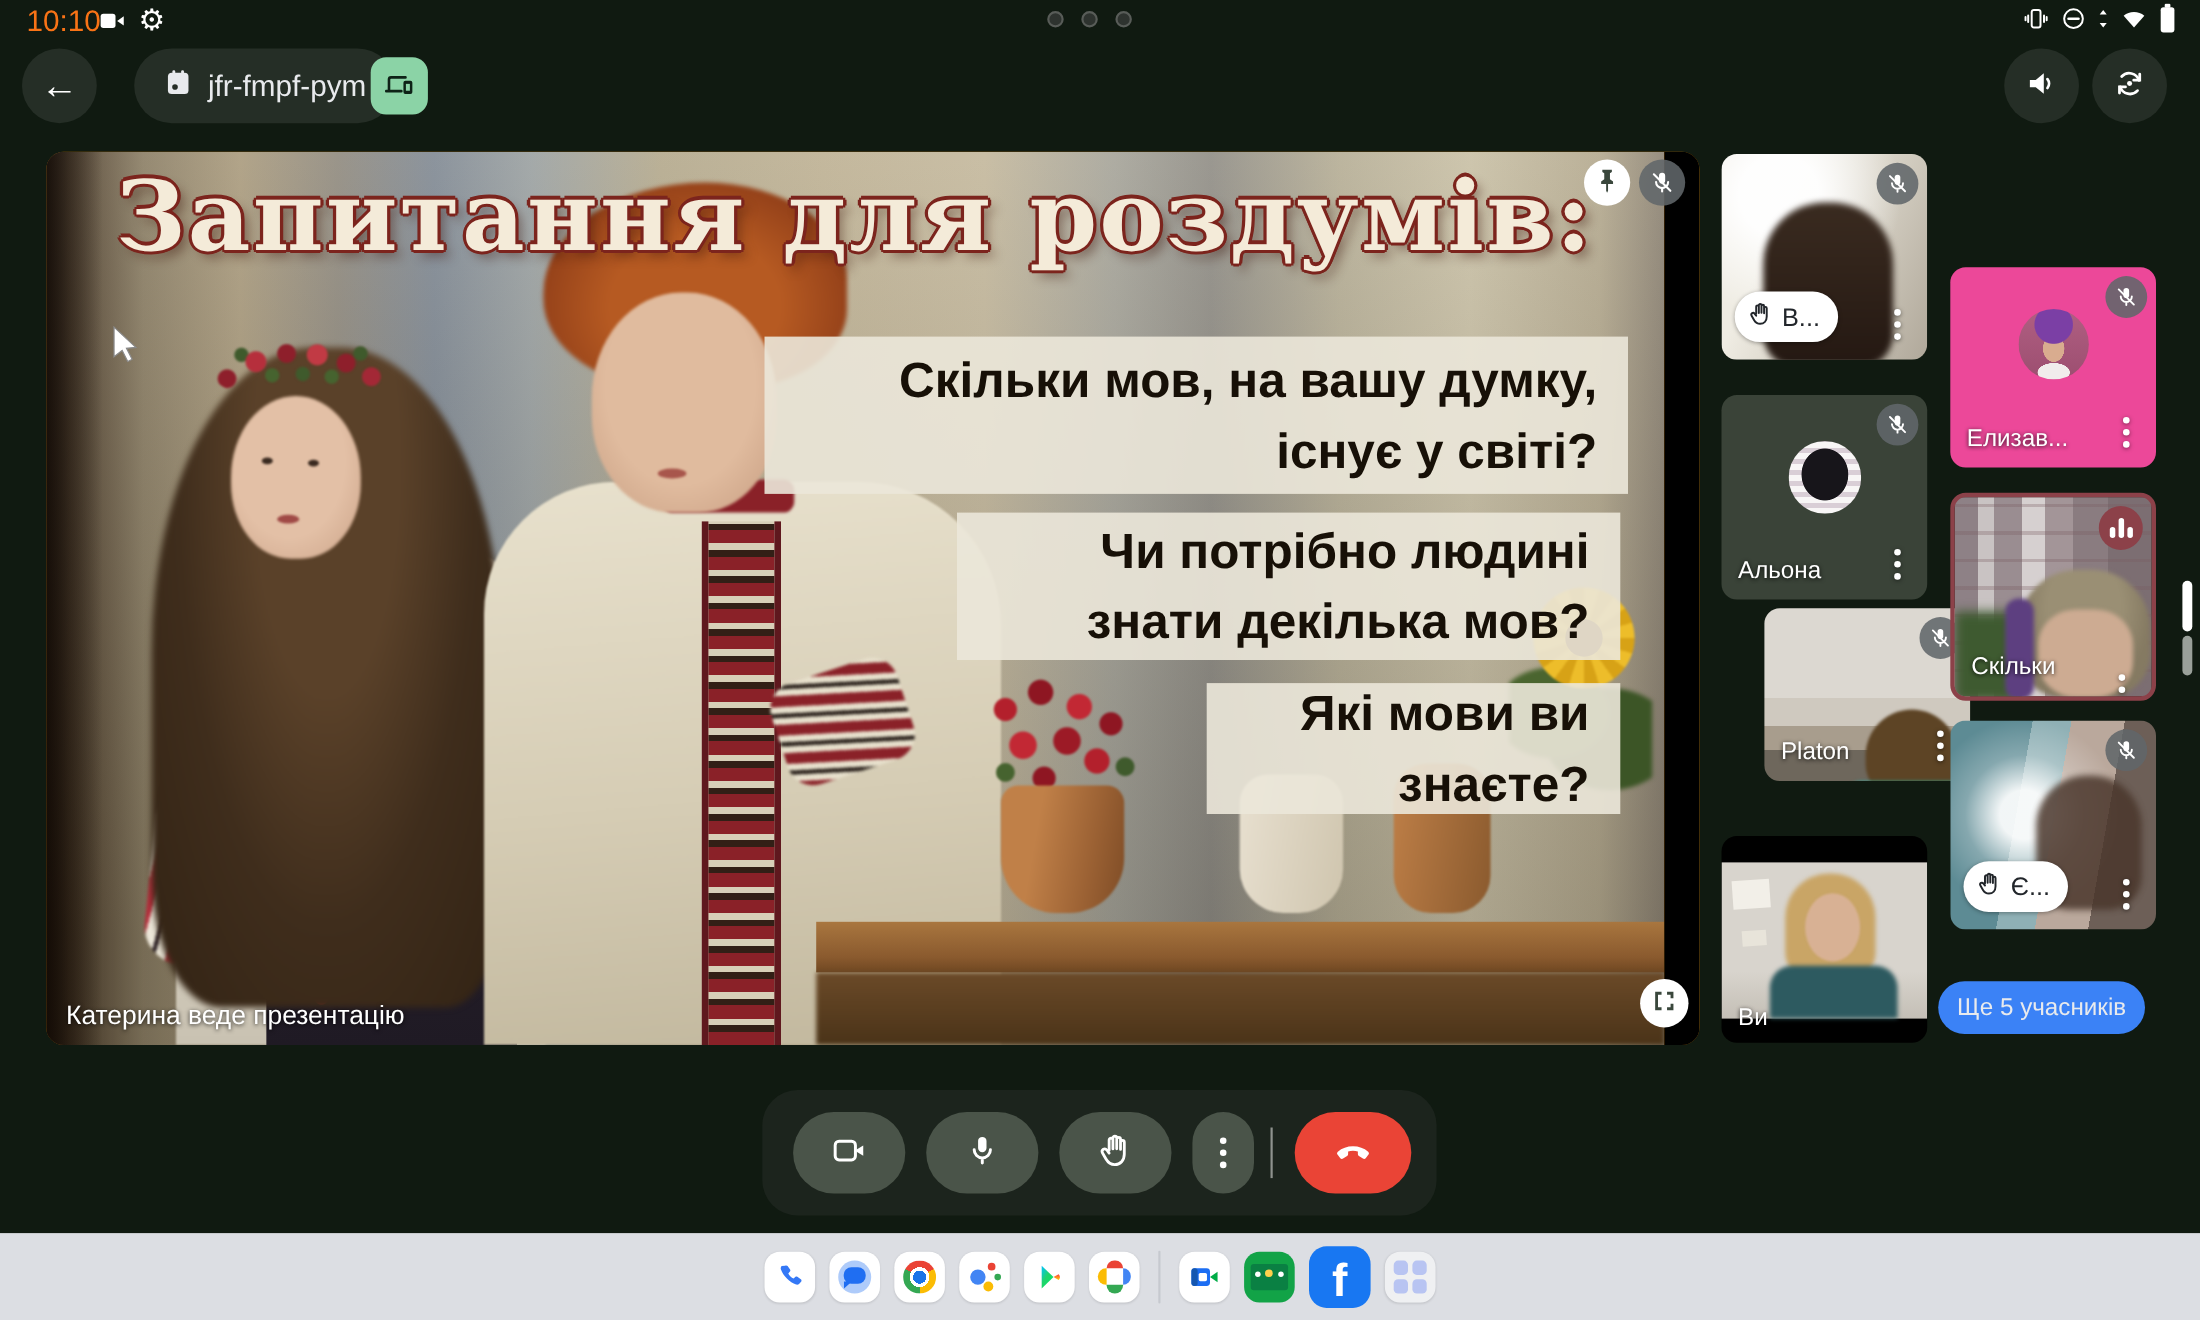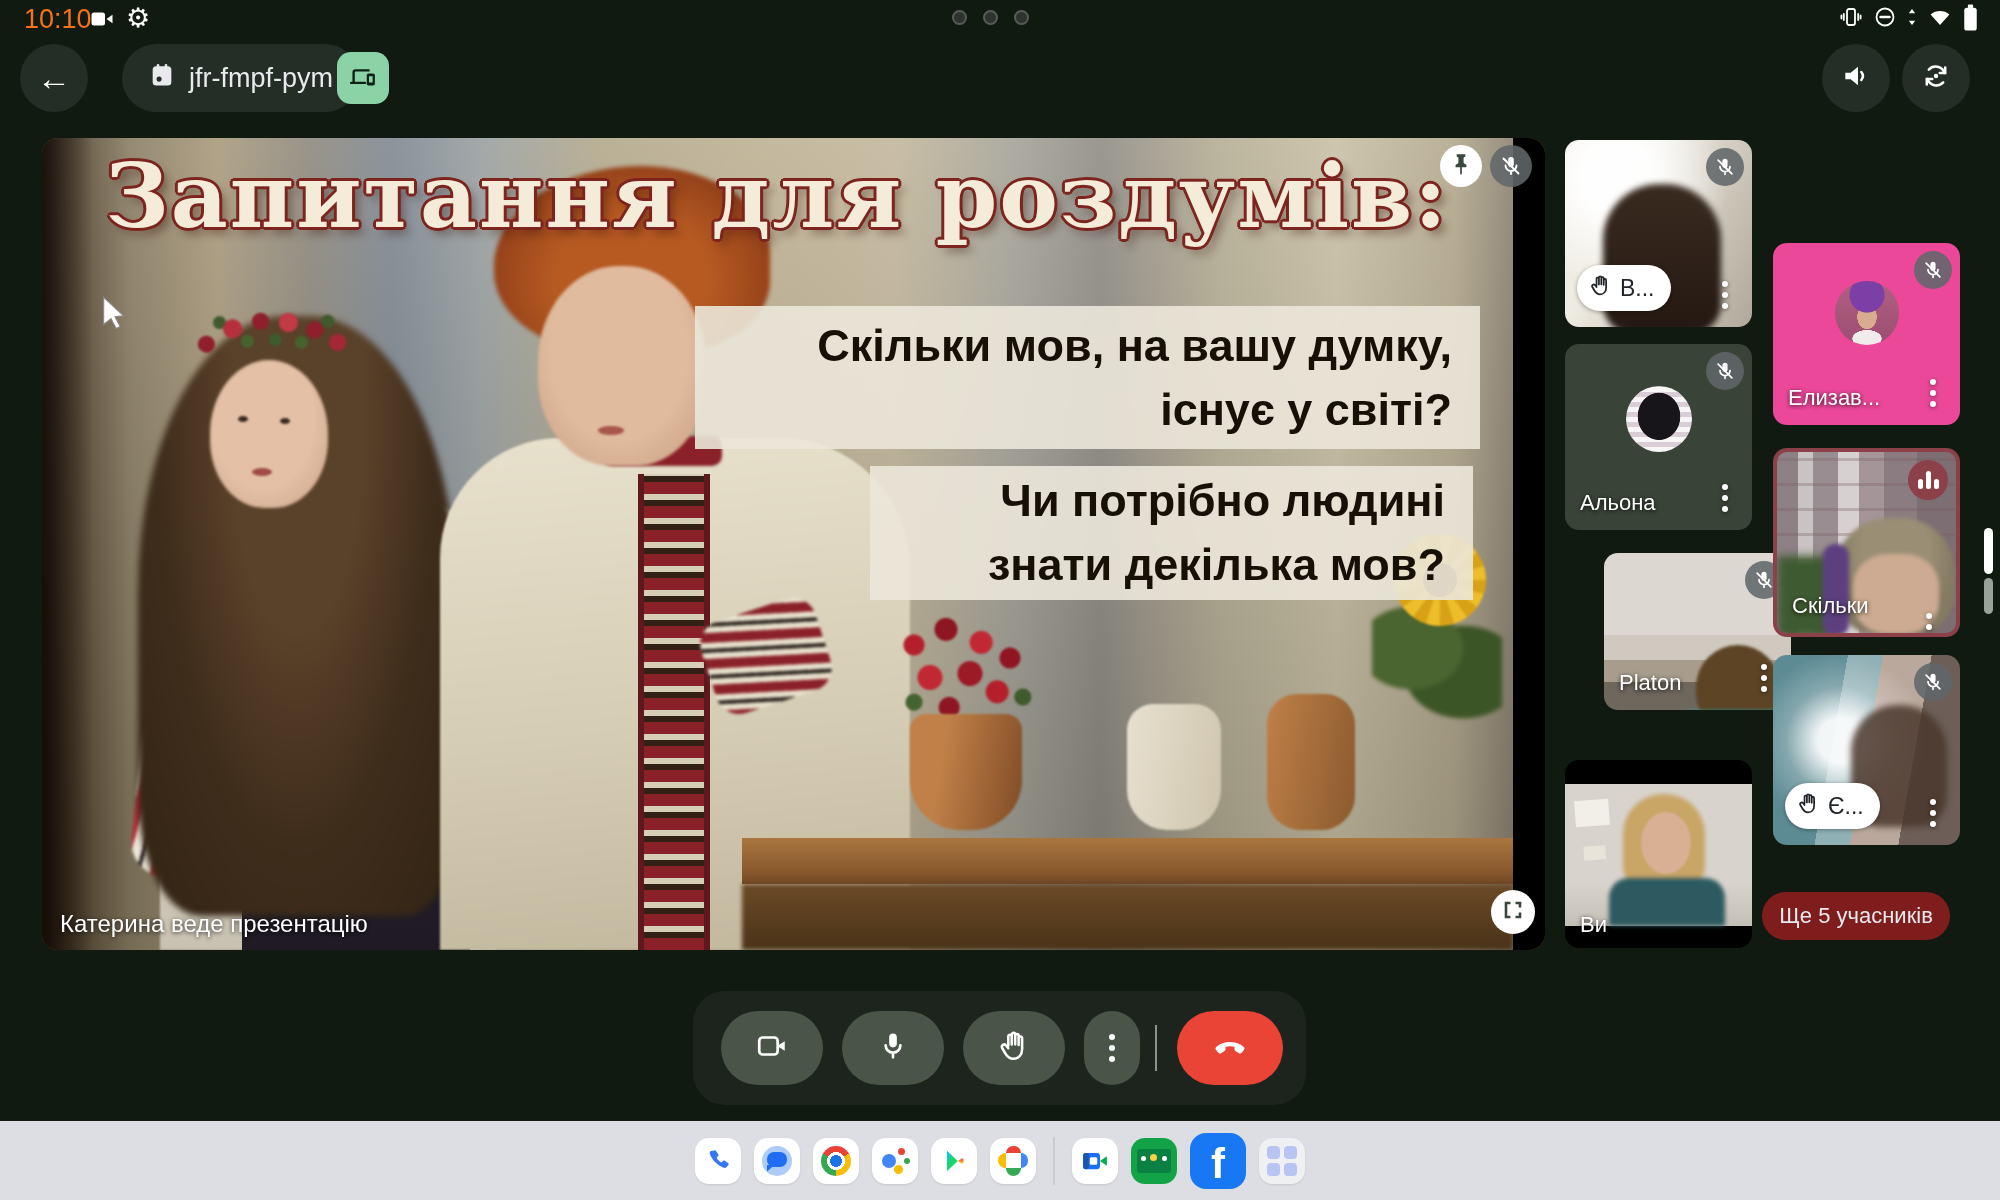--- a/index.html
+++ b/index.html
@@ -100,21 +100,21 @@
   .mutelg{left:1448px;top:7px;width:42px;height:42px;border-radius:50%;background:rgba(97,102,106,.88);display:flex;align-items:center;justify-content:center;}
   .fsb{left:1449px;top:752px;width:44px;height:44px;border-radius:50%;background:#fff;display:flex;align-items:center;justify-content:center;}
   .cursor{left:100px;top:296px;z-index:50;}
 
   
   .tile{position:absolute;width:187px;border-radius:14px;overflow:hidden;}
   .t1{left:1565px;top:140px;height:187px;background:
     radial-gradient(circle at 28% 20%,rgba(255,255,255,.95) 0 18%,rgba(255,255,255,0) 55%),
     linear-gradient(115deg,#efece3 0 30%,#d9d4c8 55%,#b0a89a 100%);}
   .t1 .sil{position:absolute;left:38px;top:44px;width:118px;height:150px;background:linear-gradient(#3a2b20,#241812);border-radius:56px 56px 30px 30px;filter:blur(3px);}
-  .t2{left:1565px;top:344px;height:186px;background:#3a4338;}
+  .t2{left:1565px;top:359px;height:186px;background:#3a4338;}
   .av2{position:absolute;left:61px;top:42px;width:66px;height:66px;border-radius:50%;background:
     radial-gradient(ellipse 36px 40px at 50% 46%,#17151a 0 58%,transparent 60%),
     repeating-linear-gradient(0deg,#f8f6f6 0 5px,#d9ced6 5px 10px);}
   .t3{left:1604px;top:553px;height:157px;background:linear-gradient(180deg,#dcd8d1 0 52%,#cfc9bf 52% 68%,#a89d8d 68% 82%,#6e675c 82%);}
   .t3 .head{position:absolute;left:92px;top:92px;width:84px;height:80px;background:#5d4425;border-radius:42px 42px 30px 30px;filter:blur(1.5px);}
   .t3 .tee{position:absolute;left:76px;top:158px;width:116px;height:30px;background:#17b8ae;border-radius:12px;filter:blur(2px);}
   .t4{left:1565px;top:760px;height:188px;background:#000;}
   .t4 .vid{position:absolute;left:0;top:24px;width:187px;height:142px;background:linear-gradient(180deg,#d8d4cd 0 70%,#c4bfb6);}
   .t4 .pic1{position:absolute;left:10px;top:40px;width:34px;height:26px;background:#f2efe8;transform:rotate(-4deg);box-shadow:0 40px 0 -6px #e8e4da;}
   .t4 .hair4{position:absolute;left:58px;top:34px;width:82px;height:98px;background:#c9a566;border-radius:40px 40px 26px 26px;filter:blur(2px);}
@@ -137,21 +137,21 @@
     radial-gradient(circle at 36% 45%,rgba(255,255,255,.92) 0 14%,rgba(255,255,255,.25) 34%,transparent 55%),
     linear-gradient(100deg,#5d8b94 0 34%,#8fb0b5 34% 50%,#baa89c 50% 72%,#6d5f57 72%);}
   .t7 .head7{position:absolute;left:78px;top:50px;width:96px;height:122px;background:#4a372c;border-radius:46px 46px 30px 30px;filter:blur(3px);opacity:.85;}
   .mute{position:absolute;top:8px;right:8px;width:38px;height:38px;border-radius:50%;background:rgba(97,102,106,.88);display:flex;align-items:center;justify-content:center;}
   .spk{position:absolute;top:8px;right:8px;width:40px;height:40px;border-radius:50%;background:#8c4149;display:flex;align-items:flex-end;justify-content:center;gap:3px;padding-bottom:11px;}
   .spk i{width:5px;background:#fff;border-radius:3px;}
   .spk i:nth-child(1){height:10px;}.spk i:nth-child(2){height:18px;}.spk i:nth-child(3){height:10px;}
   .nm{position:absolute;left:15px;bottom:14px;color:#fff;font-size:22px;text-shadow:0 1px 4px rgba(0,0,0,.85);}
   .menu{position:absolute;right:24px;bottom:40px;width:6px;height:6px;border-radius:50%;background:#fff;box-shadow:0 11px 0 #fff,0 22px 0 #fff;filter:drop-shadow(0 1px 2px rgba(0,0,0,.5));}
   .hp{position:absolute;left:12px;bottom:16px;height:46px;background:#fff;border-radius:23px;display:flex;align-items:center;gap:7px;padding:0 16px 0 11px;color:#22262b;font-size:23px;box-shadow:0 1px 4px rgba(0,0,0,.35);}
-  .morep{left:1762px;top:892px;width:188px;height:48px;border-radius:24px;background:#7f1d1d;display:flex;align-items:center;justify-content:center;color:#e8eaed;font-size:22px;}
+  .morep{left:1762px;top:892px;width:188px;height:48px;border-radius:24px;background:#3b82f6;display:flex;align-items:center;justify-content:center;color:#e8eaed;font-size:22px;}
   .sbw{left:1984px;top:528px;width:9px;height:46px;border-radius:5px;background:#fff;}
   .sbg2{left:1984px;top:578px;width:9px;height:36px;border-radius:5px;background:#9aa09a;}
 
   
   .cbar{left:693px;top:991px;width:613px;height:114px;border-radius:32px;background:#1c241d;}
   .cpill{position:absolute;top:20px;height:74px;border-radius:37px;background:#4a5449;display:flex;align-items:center;justify-content:center;color:#fff;}
   .cb-cam{left:28px;width:102px;}
   .cb-mic{left:149px;width:102px;}
   .cb-hand{left:270px;width:102px;}
   .cb-dots{left:391px;width:56px;}
@@ -296,20 +296,24 @@
       <div class="sv"></div>
       <div class="abs stitle">Запитання для роздумів:</div>
       <div class="abs qbox q1">
         <div>Скільки мов, на вашу думку,</div>
         <div>існує у світі?</div>
       </div>
       <div class="abs qbox q2">
         <div>Чи потрібно людині</div>
         <div>знати декілька мов?</div>
       </div>
+      <div class="abs qbox q3">
+        <div>Які мови ви</div>
+        <div>знаєте?</div>
+      </div>
     </div>
     <div class="abs blackstrip"></div>
     <div class="abs pinb">
       <span><svg width="26" height="26" viewBox="0 0 24 24" fill="#3a473c">
             <path d="M8 3h8v2l-1.6 1v5l2.6 2v2h-4.2v5.6L12 22.4l-.8-1.8V15H7v-2l2.6-2V6L8 5z"></path>
           </svg></span>
     </div>
     <div class="abs mutelg">
       <svg width="24" height="24" viewBox="0 0 24 24" fill="none" stroke="#fff" stroke-width="1.9" stroke-linecap="round">
           <rect x="9.2" y="3" width="5.6" height="10" rx="2.8" fill="#fff" stroke="none"></rect>

